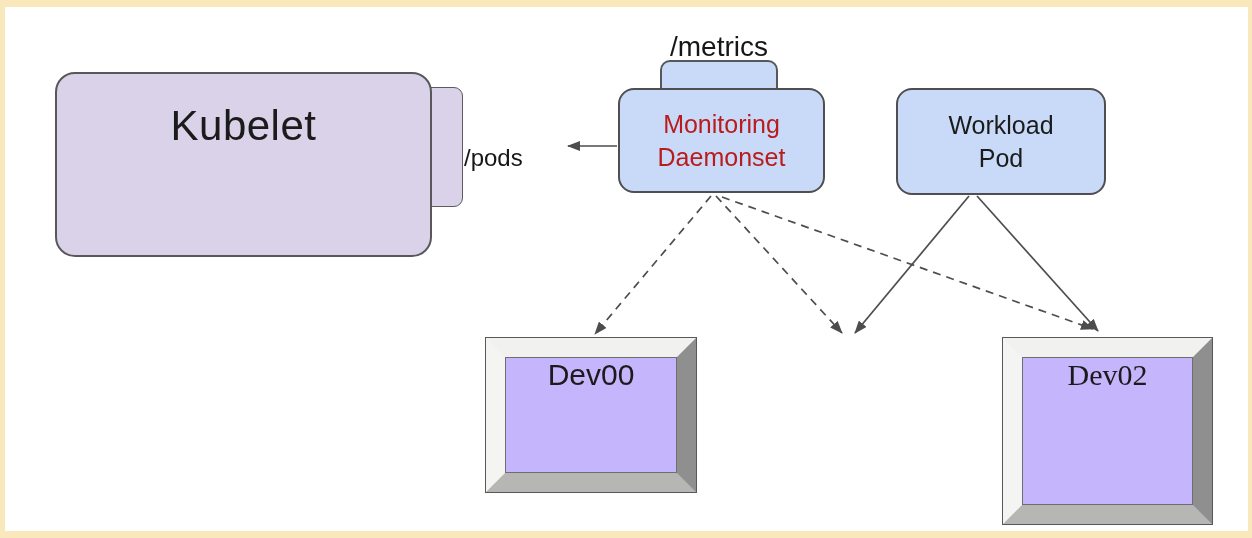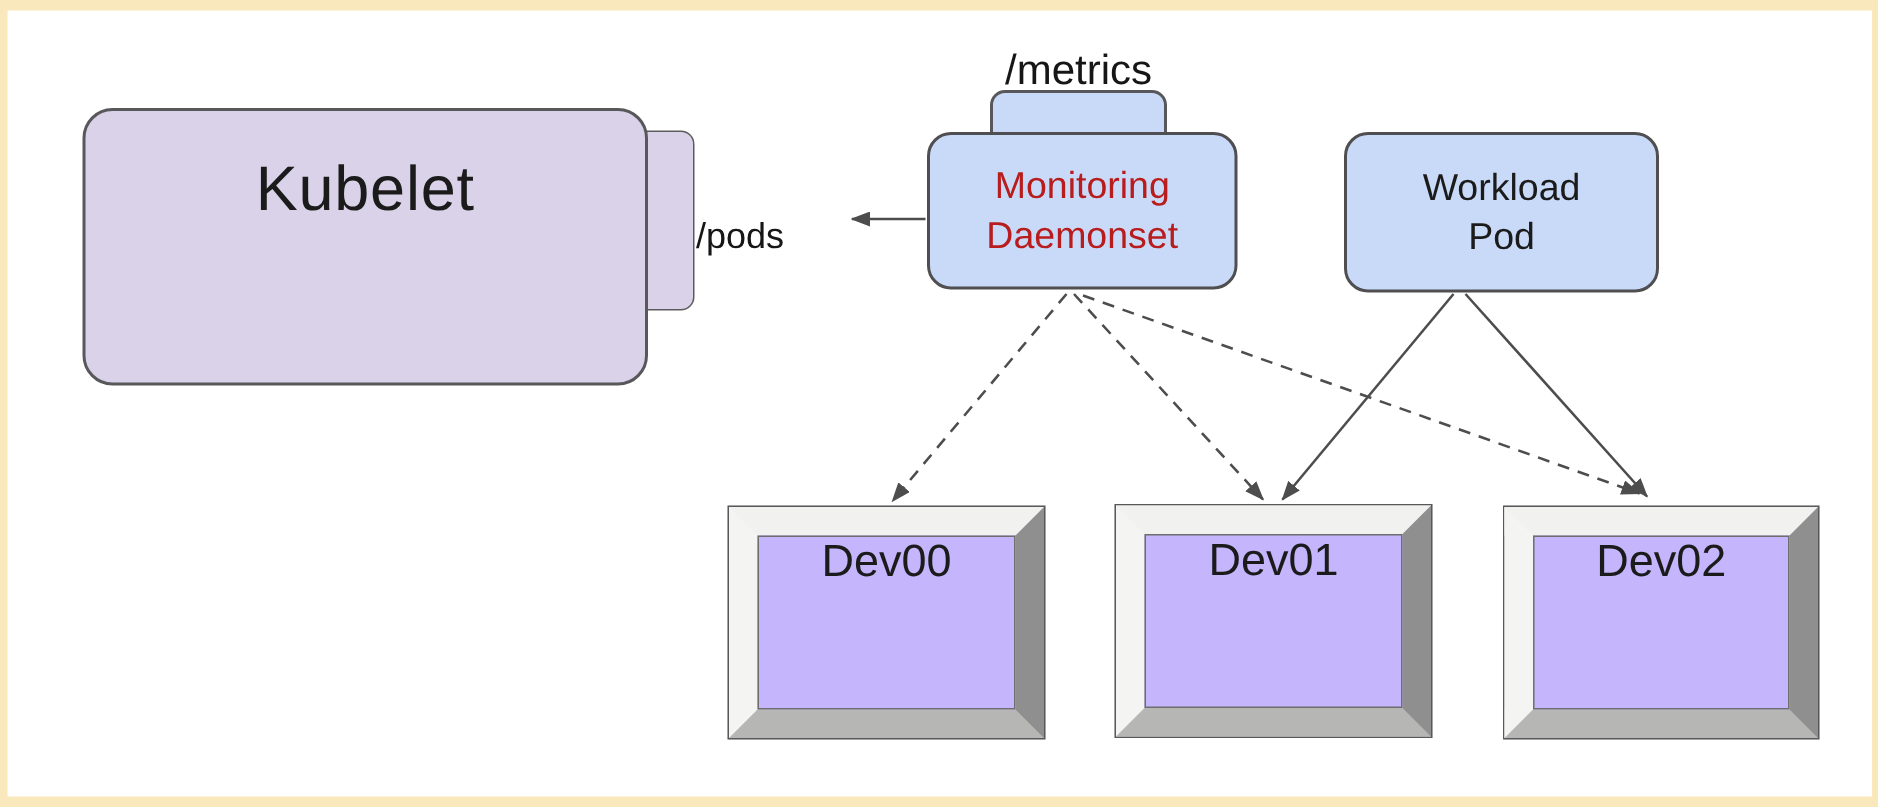--- a/index.html
+++ b/index.html
@@ -76,21 +76,21 @@
     border-bottom-color:#b6b6b4;
   }
   .device .face{
     width:100%;height:100%;box-sizing:border-box;
     background:#c4b5fd;border:1.2px solid #6e6e6e;
     display:flex;justify-content:center;align-items:flex-start;
     font-size:30px;color:#1b1b1b;
   }
   .dev00{left:485px;top:337px;width:212px;height:156px;}
   .dev01{left:743px;top:336px;width:212px;height:156px;}
-  .dev02{left:1002px;top:337px;width:211px;height:156px;}
+  .dev02{left:1002px;top:337px;width:211px;height:188px;font-family:Liberation Serif, serif;}
 
   
   #edge-layer{
     position:absolute;left:0;top:0;width:1252px;height:538px;
     z-index:5;pointer-events:none;
   }
   .edge{stroke:#4d4d4d;stroke-width:1.7;fill:none;}
   .edge.dashed{stroke-dasharray:8 6;}
 </style>
 </head>
@@ -130,27 +130,20 @@
     <span>Pod</span>
   </div>
 
   <div class="node device dev00">
     <div class="bevel">
       <div class="face">
         <span>Dev00</span>
       </div>
     </div>
   </div>
-  <div class="node device dev01">
-    <div class="bevel">
-      <div class="face">
-        <span>Dev01</span>
-      </div>
-    </div>
-  </div>
   <div class="node device dev02">
     <div class="bevel">
       <div class="face">
         <span>Dev02</span>
       </div>
     </div>
   </div>
 
   <div class="frame"></div>
 </div>

